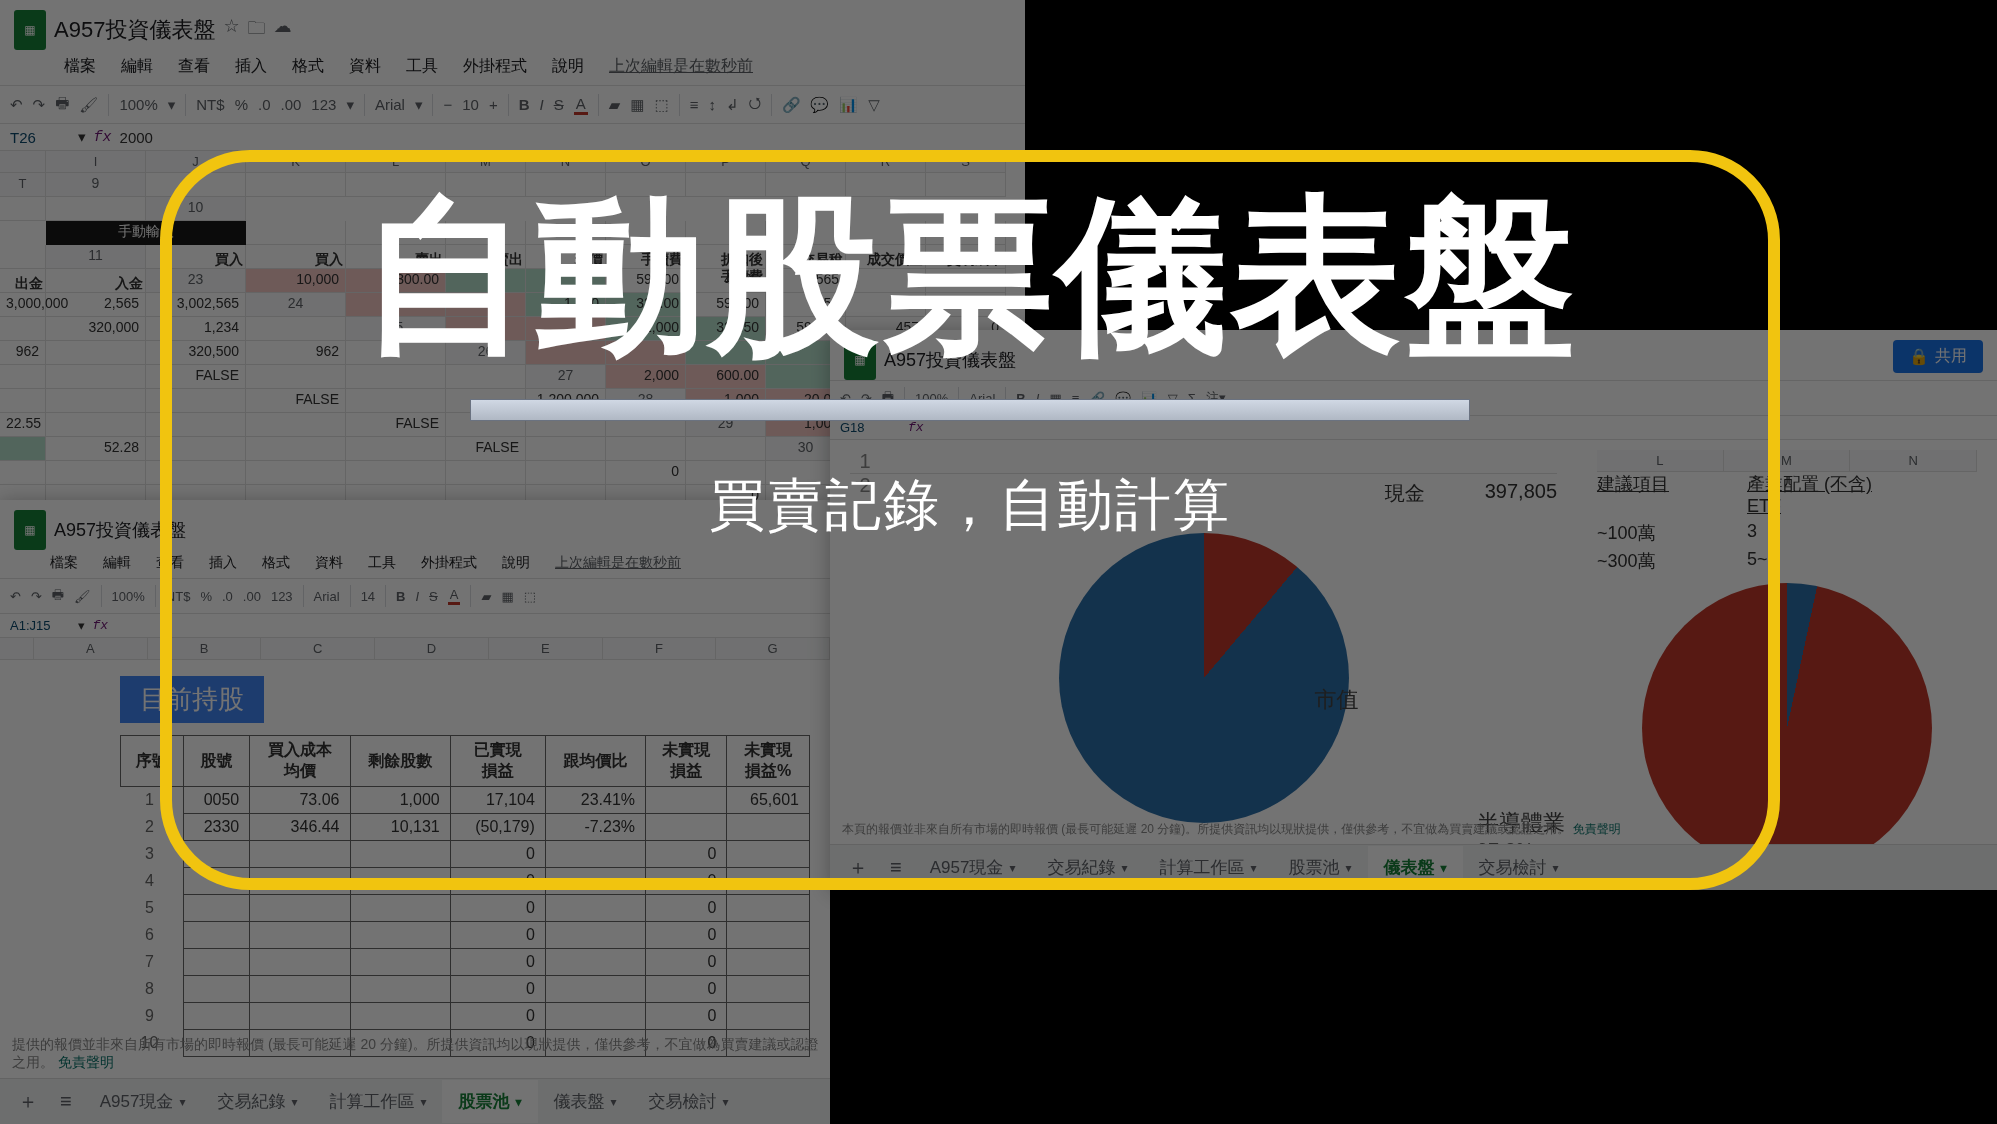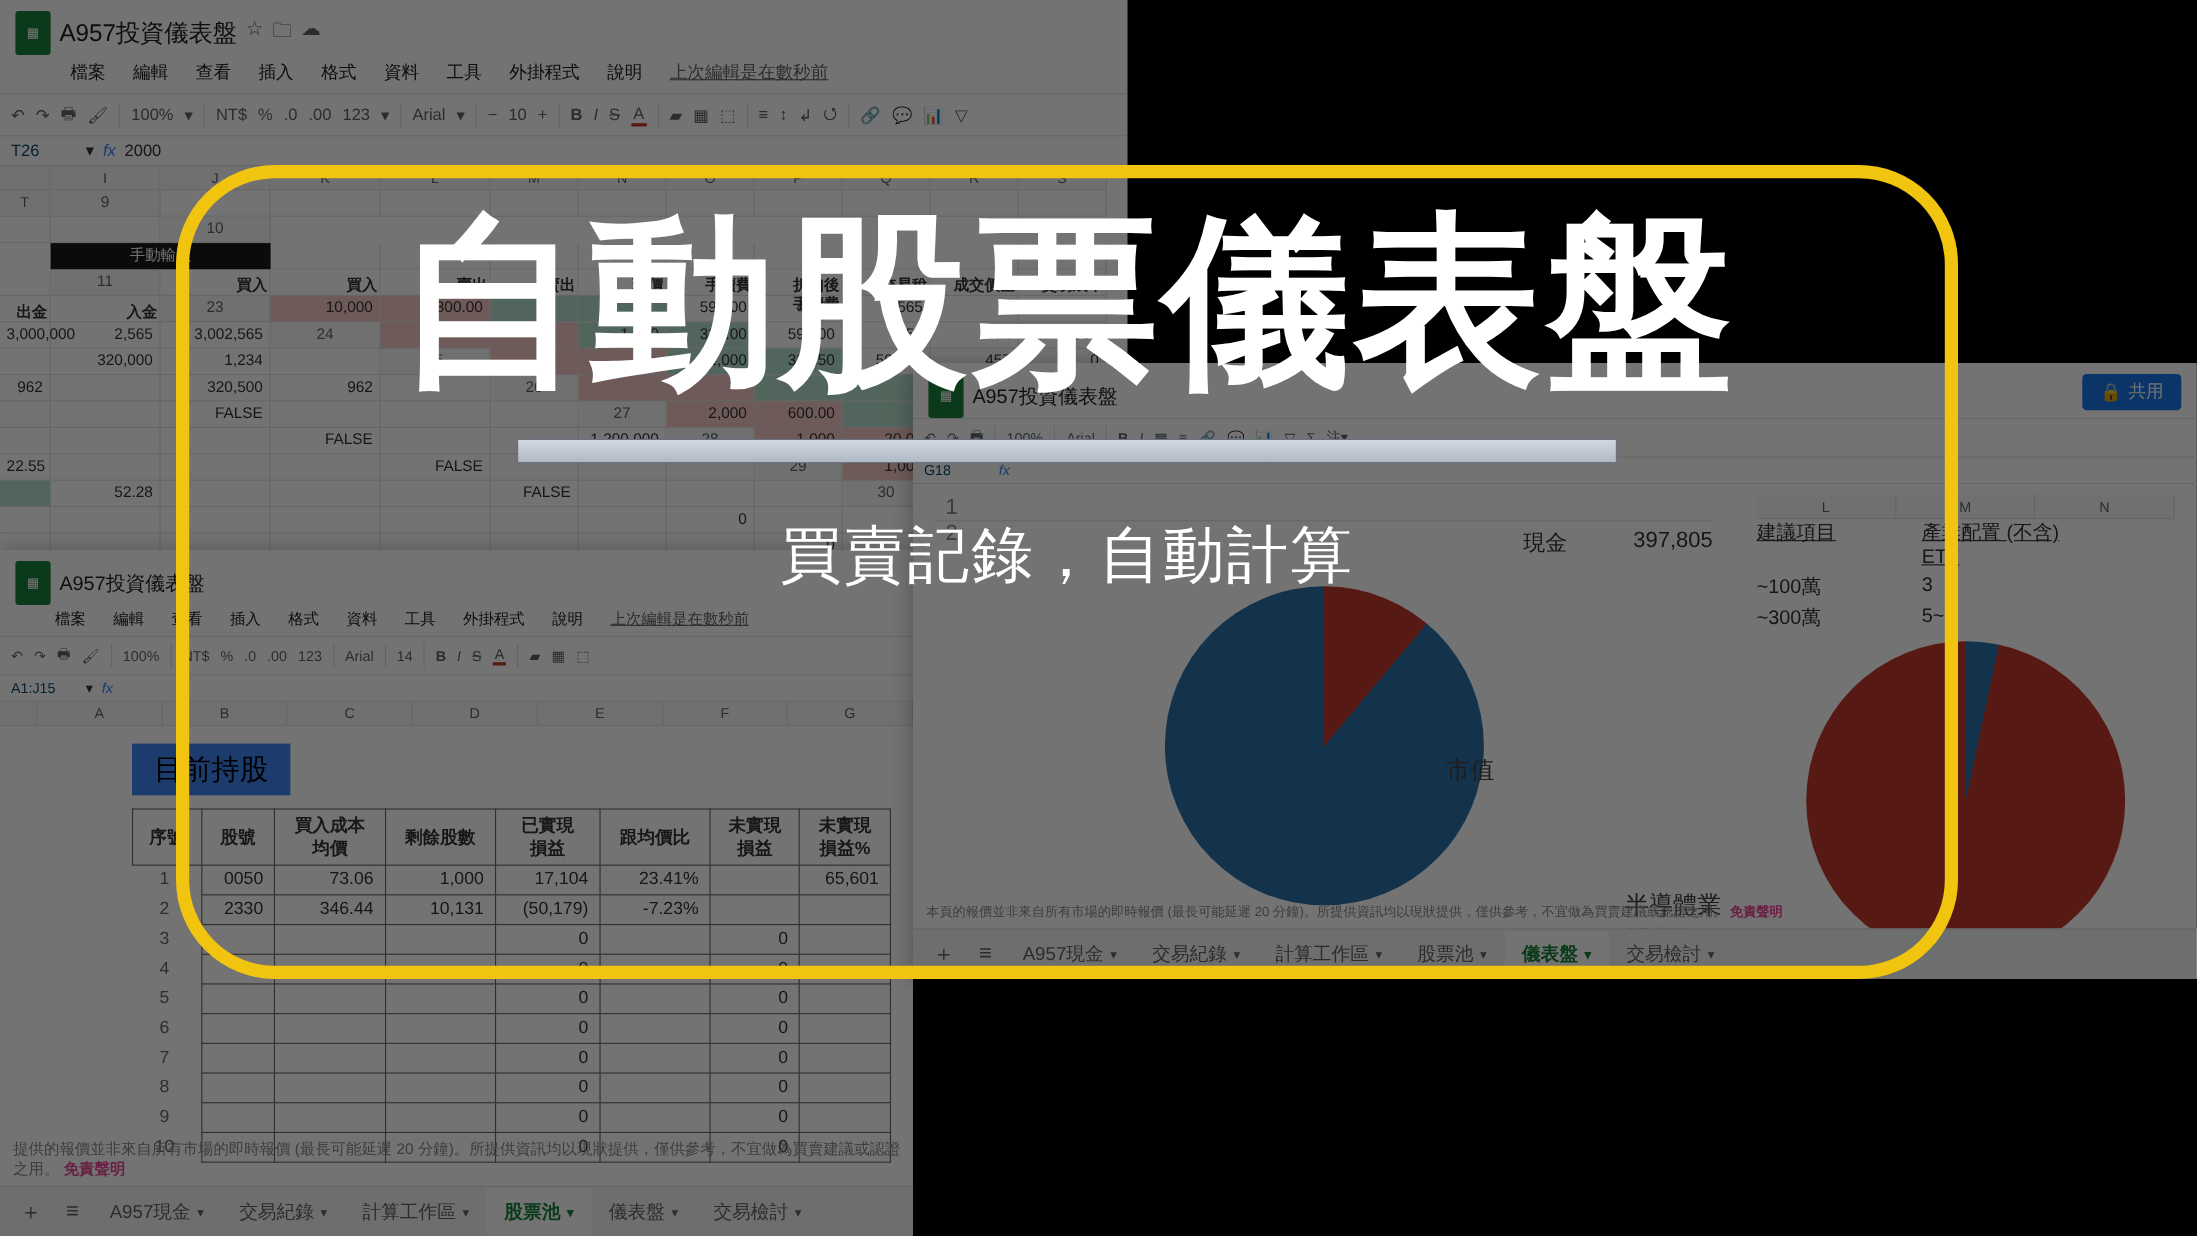--- a/index.html
+++ b/index.html
@@ -34,21 +34,21 @@
       color: #fff; font-size: 12px;
     }
     .doc-title { font-size: 22px; color: #202124; }
     .title-icons { color: #5f6368; font-size: 18px; display:flex; gap:8px;}
     .menubar { display: flex; gap: 25px; padding: 6px 64px 8px; font-size: 16px; color: #202124; }
     .menubar .edit-note { text-decoration: underline; color:#5f6368;}
     .toolbar { display: flex; align-items: center; gap: 10px; padding: 6px 10px; border-top:1px solid #e0e0e0; border-bottom:1px solid #e0e0e0; color:#5f6368; font-size:15px;}
     .toolbar .sep { width:1px; height:22px; background:#dadce0; }
     .cell-ref-row { display:flex; align-items:center; gap:8px; padding:4px 10px; border-bottom:1px solid #e0e0e0; font-size:15px;}
     .cell-ref-row .ref { width:60px; color:#0c4a6e; }
-    .cell-ref-row .fx { font-style: italic; color:#3b82f6; font-family: Liberation Sans, sans-serif;}
+    .cell-ref-row .fx { font-style: italic; color:#701a75; font-family: Liberation Mono, monospace;}
     .col-headers { display:flex; background:#f8f9fa; border-bottom:1px solid #e0e0e0; font-size:13px; color:#5f6368;}
     .col-headers > div { border-right:1px solid #e0e0e0; text-align:center; padding:3px 0;}
 
     
     #win-tl { left: 0; top: 0; width: 1025px; height: 540px; }
     #win-tl .grid { display:grid; grid-template-columns: 46px 100px 100px 100px 100px 80px 80px 80px 80px 80px 80px 80px;}
     #win-tl .hdr { background:#f8f9fa; border-right:1px solid #e0e0e0; border-bottom:1px solid #e0e0e0; text-align:center; color:#5f6368; font-size:13px; padding:3px 0;}
     #win-tl .cell { border-right:1px solid #e0e0e0; border-bottom:1px solid #e0e0e0; text-align:right; padding:2px 6px; font-size:14px; height:24px;}
     #win-tl .th { font-weight:600; background:#fff; padding:6px 2px; line-height:1.2;}
     #win-tl .rowhead { background:#f8f9fa; text-align:center; color:#5f6368;}
@@ -57,21 +57,21 @@
     .manual-hdr { grid-column: 2 / span 2; background:#1a1a1a;color:#fff;text-align:center;padding:2px 16px;font-size:14px;}
 
     
     #win-bl { left: 0; top: 500px; width: 830px; height: 624px; }
     #win-bl .body-area { padding:0; }
     #win-bl table { border-collapse: collapse; width:100%; font-size:16px;}
     #win-bl th, #win-bl td { border:1px solid #666; padding:4px 10px; text-align:right;}
     #win-bl th { font-weight:600; text-align:center;}
     #win-bl .rownum { border:none; text-align:center; color:#666; padding-right:14px;}
     .section-title {
-      background:#4285f4; color:#000000; font-size:26px; padding:6px 20px;
+      background:#4285f4; color:#ffffff; font-size:26px; padding:6px 20px;
       display:inline-block; margin:16px 0 12px 120px;
     }
 
     
     #win-r { left: 830px; top: 330px; width: 1167px; height: 560px; }
     #win-r .two-col { display:flex; gap:0;}
     #win-r .left-data { flex:1; padding:10px 20px; font-size:20px;}
     #win-r .left-data .kv { display:flex; justify-content:flex-end; gap:60px; padding:6px 0;}
     #win-r .right-side { width:420px; padding:10px 20px; font-size:18px;}
     #win-r .tbl { display:grid; grid-template-columns: 120px 160px; gap:4px 30px;}
@@ -82,21 +82,21 @@
       width: 260px; height: 260px; border-radius: 50%;
       position: relative; margin: 10px auto;
     }
     #pie1 { background: conic-gradient(#c0392b 0deg 40deg, #2b6fa8 40deg 360deg); width:290px; height:290px;}
     #pie2 { background: conic-gradient(#2b6fa8 0deg 12deg, #c0392b 12deg 360deg); width:290px; height:290px;}
     .pie-label { position:absolute; font-size:22px; color:#444; line-height:1.2;}
     .pie-sub { font-size:20px; color:#666;}
     #win-r .charts { display:flex; gap:60px; justify-content:center; padding-top:10px;text-align:right;}
 
     .footer-disclaimer { position:absolute; bottom:52px; left:12px; font-size:14px; color:#888;}
-    .footer-disclaimer a { color:#ec4899; text-decoration:none;font-weight:bold;}
+    .footer-disclaimer a { color:#0f766e; text-decoration:none;}
     .tabstrip { position:absolute; bottom:0; left:0; right:0; height:46px; background:#f1f3f4; border-top:1px solid #dcdcdc; display:flex; align-items:center; gap:2px; padding:0 8px;}
     .tabstrip .btn { padding:10px 10px; color:#5f6368; font-size:20px;}
     .tabstrip .tab { padding:10px 16px; font-size:17px; color:#5f6368; display:flex; align-items:center; gap:6px;}
     .tabstrip .tab.active { background:#fff; color:#188038; font-weight:600;}
     .tabstrip .caret { font-size:12px;}
 
     
     .title-card {
       position: absolute;
       left: 160px; top: 150px;

